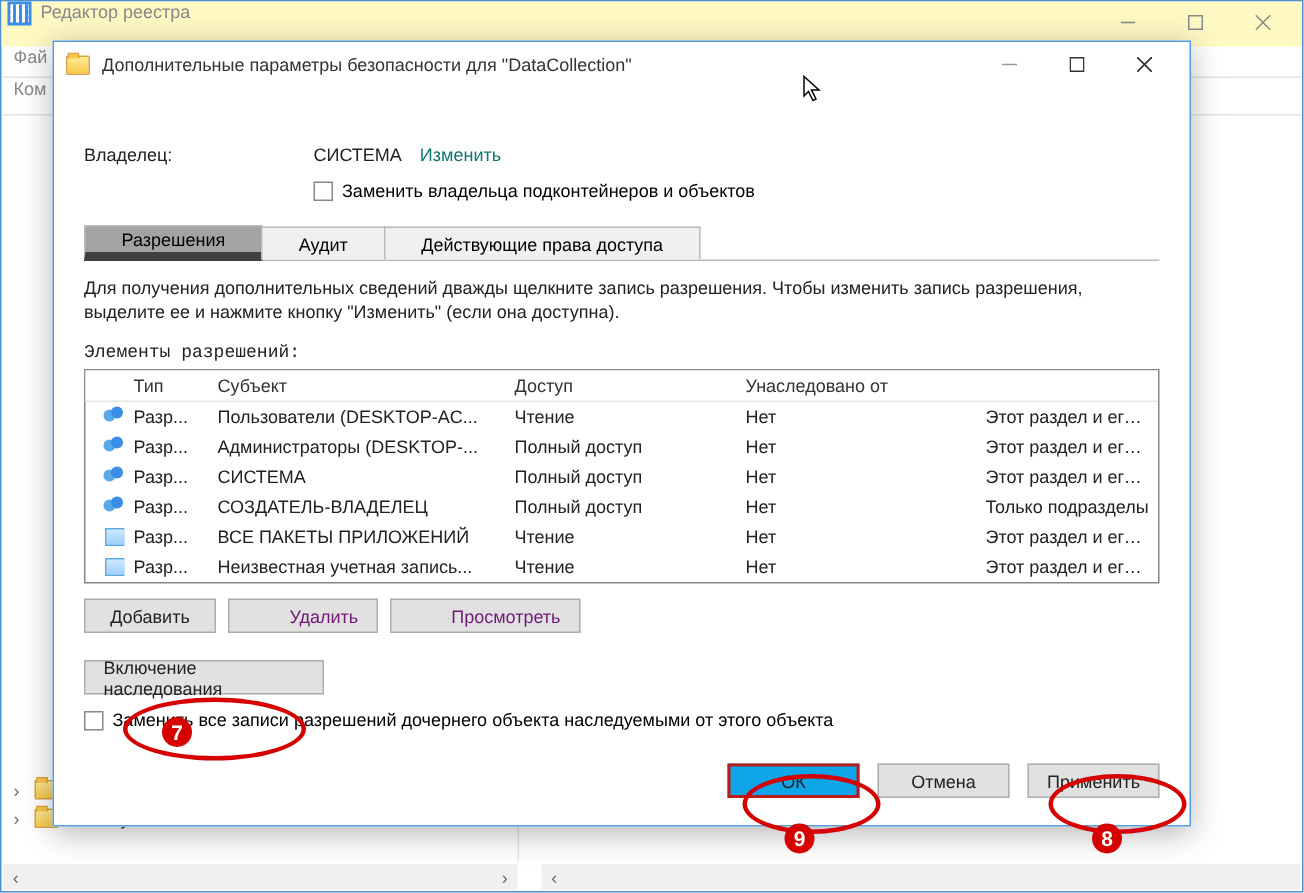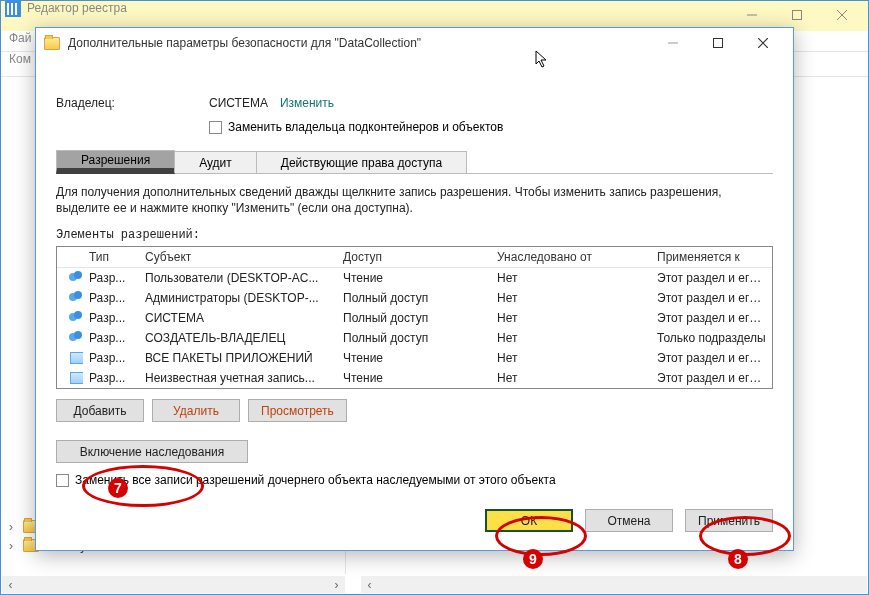--- a/index.html
+++ b/index.html
@@ -58,22 +58,22 @@
   .perm-row { display: flex; align-items: center; height: 20px; }
   .perm-row .pc { padding: 0 6px; overflow: hidden; white-space: nowrap; text-overflow: ellipsis; color: #222; }
   .row-icon { width:16px; height:16px; margin-left:6px; display:flex; align-items:center; justify-content:center; }
   .icon-users { width:16px; height:14px; position:relative; }
   .icon-users::before{content:"";position:absolute;left:0;top:2px;width:8px;height:8px;border-radius:50%;background:#5aa9e6;}
   .icon-users::after{content:"";position:absolute;left:5px;top:0;width:8px;height:8px;border-radius:50%;background:#3a8ee6;}
   .icon-sys { width:14px; height:12px; border:1px solid #5aa9e6; background:linear-gradient(#cfe8ff,#9ed0ff); }
 
   .btn-row { margin-top: 10px; display: flex; gap: 8px; }
   .btn { min-width: 88px; height: 23px; border: 1px solid #adadad; background: #e1e1e1; display:inline-flex; align-items:center; justify-content:center; padding: 0 12px; color:#222;}
-  .btn.disabled { color: #c2410c; }
-  .btn.primary { border: 2px solid #14532d; background:#fde047;}
+  .btn.disabled { color: #701a75; padding-left: 40px; }
+  .btn.primary { border: 2px solid #b91c1c; background:#0ea5e9;}
 
   .inherit-btn { margin-top: 18px; }
   .replace-child-row { margin-top: 10px; display:flex; align-items:center; }
 
   .dialog-footer { position:absolute; bottom:18px; right:20px; display:flex; gap:12px; }
 
   
   .anno { position:absolute; border:3px solid #d60000; border-radius:50%; pointer-events:none;}
   .anno-num { position:absolute; font-weight:bold; font-size:14px; color:#fff; background:#d60000; border-radius:50%; width:20px; height:20px; display:flex; align-items:center; justify-content:center; pointer-events:none;}
 
@@ -188,21 +188,20 @@
     <div class="info-text">Для получения дополнительных сведений дважды щелкните запись разрешения. Чтобы изменить запись разрешения, выделите ее и нажмите кнопку "Изменить" (если она доступна).</div>
     <div class="list-label">Элементы разрешений:</div>
 
     <div class="perm-table">
       <div class="perm-header">
         <div class="ph c-icon"></div>
         <div class="ph c-type">Тип</div>
         <div class="ph c-subj">Субъект</div>
         <div class="ph c-access">Доступ</div>
         <div class="ph c-inh">Унаследовано от</div>
-        <div class="ph c-apply">Применяется к</div>
       </div>
       <div id="perm-rows">
           <div class="perm-row">
             <div class="pc c-icon">
               <span class="row-icon">
                 <span class="icon-users"></span>
               </span>
             </div>
             <div class="pc c-type">Разр...</div>
             <div class="pc c-subj">Пользователи (DESKTOP-AC...</div>
@@ -278,21 +277,21 @@
           <span>Добавить</span>
         </div>
       <div class="btn disabled">
           <span>Удалить</span>
         </div>
       <div class="btn disabled">
           <span>Просмотреть</span>
         </div>
     </div>
 
-    <div class="btn inherit-btn" style="width:192px;justify-content:center;">
+    <div class="btn inherit-btn" style="width:160px;justify-content:center;">
       <span>Включение наследования</span>
     </div>
 
     <div class="replace-child-row">
       <span class="chk"></span>
       <span>Заменить все записи разрешений дочернего объекта наследуемыми от этого объекта</span>
     </div>
   </div>
 
   <div class="dialog-footer">

